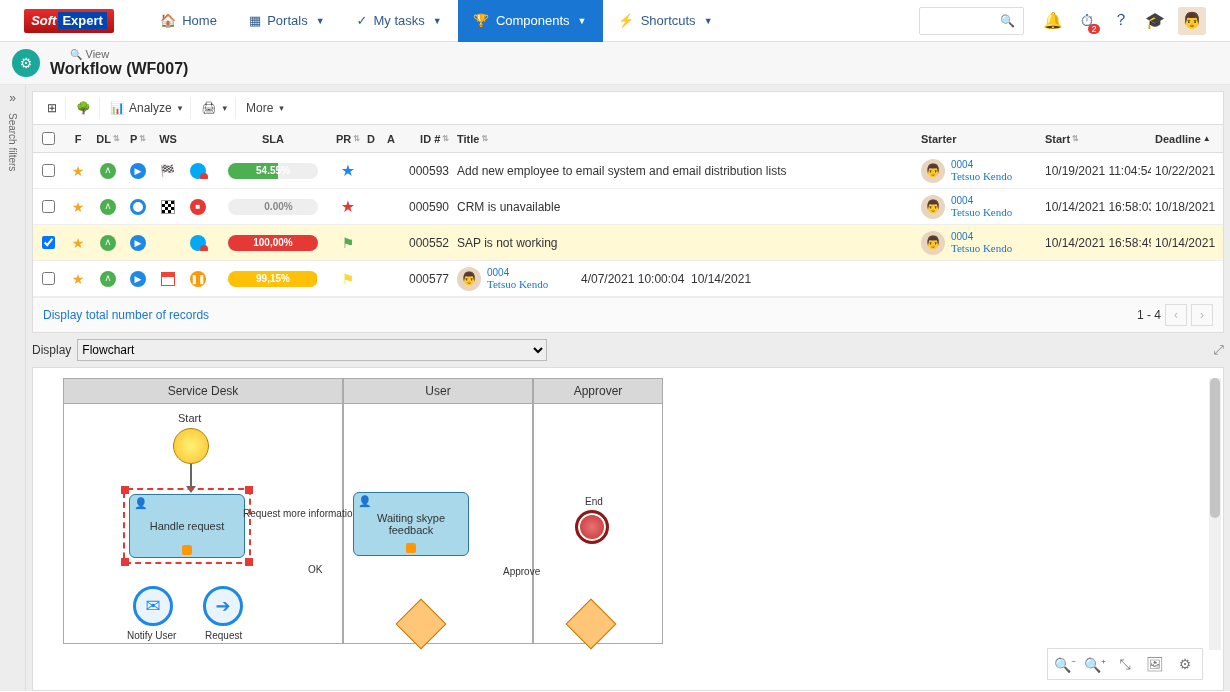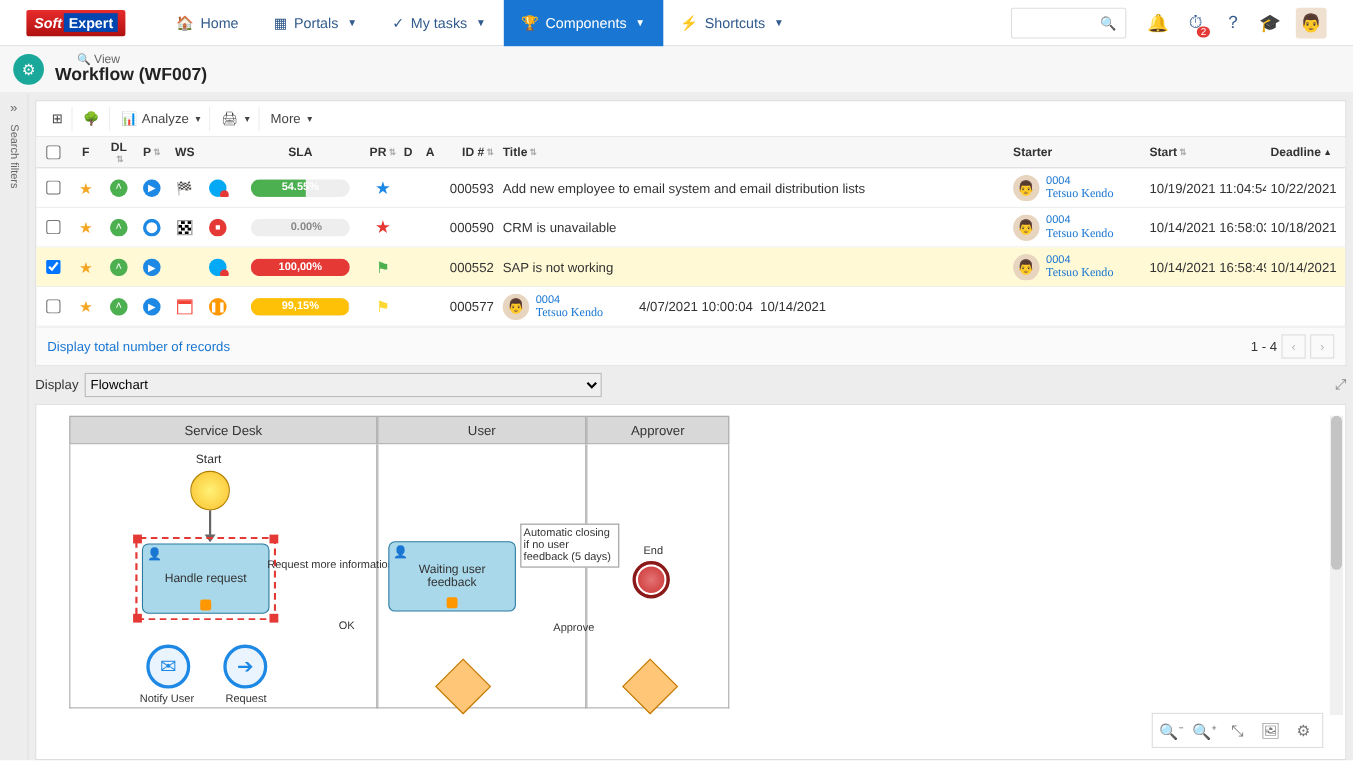--- a/index.html
+++ b/index.html
@@ -37,21 +37,21 @@
 .tool-btn { padding: 4px 8px; color: #444; display: flex; align-items: center; gap: 4px; cursor: pointer; font-size:12px; border-right:1px solid #eee;}
 .tool-btn:last-child{border-right:none;}
 
 
 .grid { background: #fff; border: 1px solid #ddd; border-top: none; }
 .grid-head { display: flex; background: #f7f7f7; border-bottom: 1px solid #ddd; height: 28px; align-items: center; font-size: 11px; color: #333; font-weight: bold;}
 .grid-head .cell, .grid-row .cell { padding: 0 4px; display: flex; align-items: center; overflow:hidden; white-space:nowrap;}
 .sort-ic { font-size: 8px; color: #aaa; margin-left: 2px; }
 .grid-row { display: flex; height: 36px; border-bottom: 1px solid #eee; align-items: center; font-size: 12px; }
 .grid-row.selected { background: #fff9d6; }
-.c-chk{width:30px; justify-content:center;} .c-f{width:30px;justify-content:center;} .c-dl{width:30px;justify-content:center;flex-direction:column;} .c-p{width:30px;justify-content:center;} .c-ws{width:30px;justify-content:center;}
+.c-chk{width:30px; justify-content:center;} .c-f{width:30px;justify-content:center;} .c-dl{width:30px;justify-content:center;} .c-p{width:30px;justify-content:center;} .c-ws{width:30px;justify-content:center;}
 .c-ico2{width:30px;justify-content:center;}
 .c-sla{width:120px;justify-content:center;} .c-pr{width:30px;justify-content:center;} .c-d{width:20px;} .c-a{width:20px;}
 .c-id{width:50px; justify-content:flex-end; padding-right:8px;} .c-title{flex:1;} .c-starter{width:124px;} .c-start{width:110px;} .c-deadline{width:72px;}
 .star { color: #f5a623; font-size: 14px; }
 .circle-up { width:16px; height:16px; border-radius:50%; background:#4caf50; color:#fff; display:flex;align-items:center;justify-content:center;font-size:10px;}
 .circle-play { width:16px; height:16px; border-radius:50%; background:#1e88e5; color:#fff; display:flex;align-items:center;justify-content:center;font-size:9px;}
 .circle-stop { width:16px; height:16px; border-radius:50%; background:#fff; border:3px solid #1e88e5; display:flex;align-items:center;justify-content:center;}
 .circle-rec { width:16px; height:16px; border-radius:50%; background:#e53935; color:#fff; display:flex;align-items:center;justify-content:center;font-size:8px;}
 .circle-pause { width:16px; height:16px; border-radius:50%; background:#ff9800; color:#fff; display:flex;align-items:center;justify-content:center;font-size:9px;}
 .flag-checker { width:14px;height:14px; background: repeating-conic-gradient(#000 0 25%, #fff 0 50%) 0 0/6px 6px; border:1px solid #999;}
@@ -476,26 +476,25 @@
           <span class="task-doc-mark"></span>
         </div>
       </div>
 
       <div class="fc-node rmi-lbl">Request more information</div>
       <div class="fc-node ok-lbl">OK</div>
 
       <div class="fc-node wait-box">
         <div class="task-box" style="position:relative;">
           <span class="task-user-mark">👤</span>
-          <span>Waiting user feedback</span>
+          <span>Waiting skype feedback</span>
           <span class="task-doc-mark"></span>
         </div>
       </div>
 
-      <div class="fc-node auto-note">Automatic closing if no user feedback (5 days)</div>
       <div class="fc-node approve-lbl">Approve</div>
       <div class="fc-node end-lbl">End</div>
       <div class="fc-node end-node"></div>
 
       <div class="fc-node mail-node">
           <div class="mail-circ">
             <span>✉</span>
           </div>
         </div>
       <div class="fc-node arrow-node">

